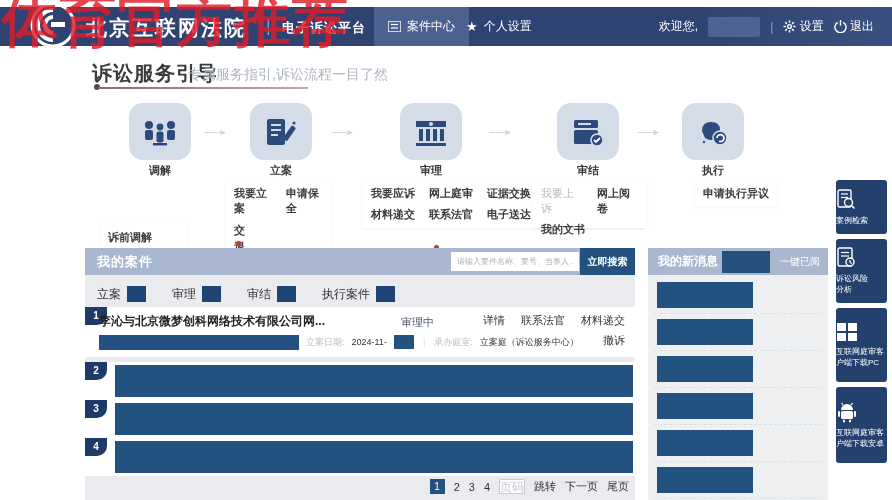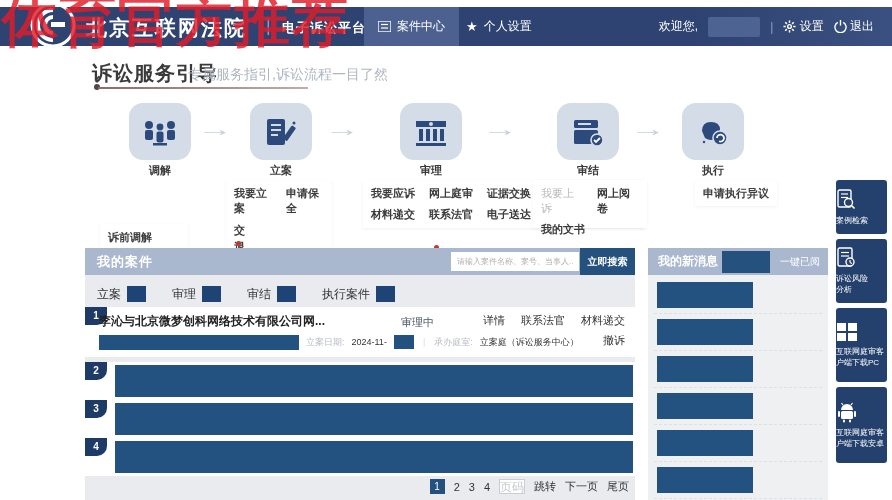--- a/index.html
+++ b/index.html
@@ -10,21 +10,21 @@
   
   .topbar { position:absolute; left:0; top:7px; width:892px; height:39px;
             background:linear-gradient(90deg,#2e4371 0%, #2e4371 78%, #3a5080 100%); }
   .logo { position:absolute; left:30px; top:-5px; width:46px; height:46px; }
   .brand { position:absolute; left:86px; top:7px; color:#fff; font-family:"Liberation Serif", serif;
            font-weight:bold; font-size:21px; letter-spacing:2px; }
   .brand-sep { position:absolute; left:266px; top:8px; color:#8fa0c4; font-size:18px; }
   .platform { position:absolute; left:282px; top:12px; color:#fff; font-size:13px; font-weight:bold; letter-spacing:1px; }
   .nav-item { position:absolute; top:0; height:39px; display:flex; align-items:center; gap:6px;
               color:#fff; font-size:12px; padding:0 14px; cursor:pointer; }
-  .nav-case { left:364px; background:#4d6190; }
+  .nav-case { left:374px; background:#4d6190; }
   .nav-personal { left:452px; }
   .hdr-right { position:absolute; right:18px; top:0; height:39px; display:flex; align-items:center; gap:10px;
                color:#fff; font-size:12px; }
   .hdr-redact { width:52px; height:20px; background:#4d6493; border-radius:2px; }
   .hdr-sep { color:#8fa0c4; }
   .hdr-ic { display:inline-flex; align-items:center; }
   .star { color:#fff; font-size:13px; }
 
   
   .watermark { position:absolute; left:2px; top:-16px; font-size:56px; font-weight:bold;

